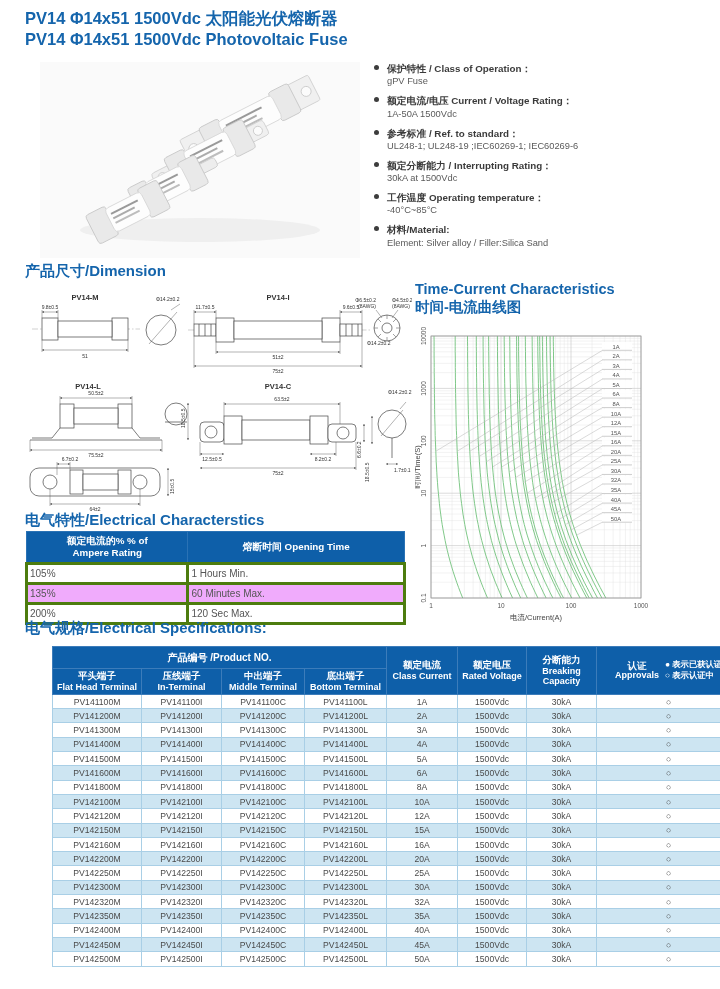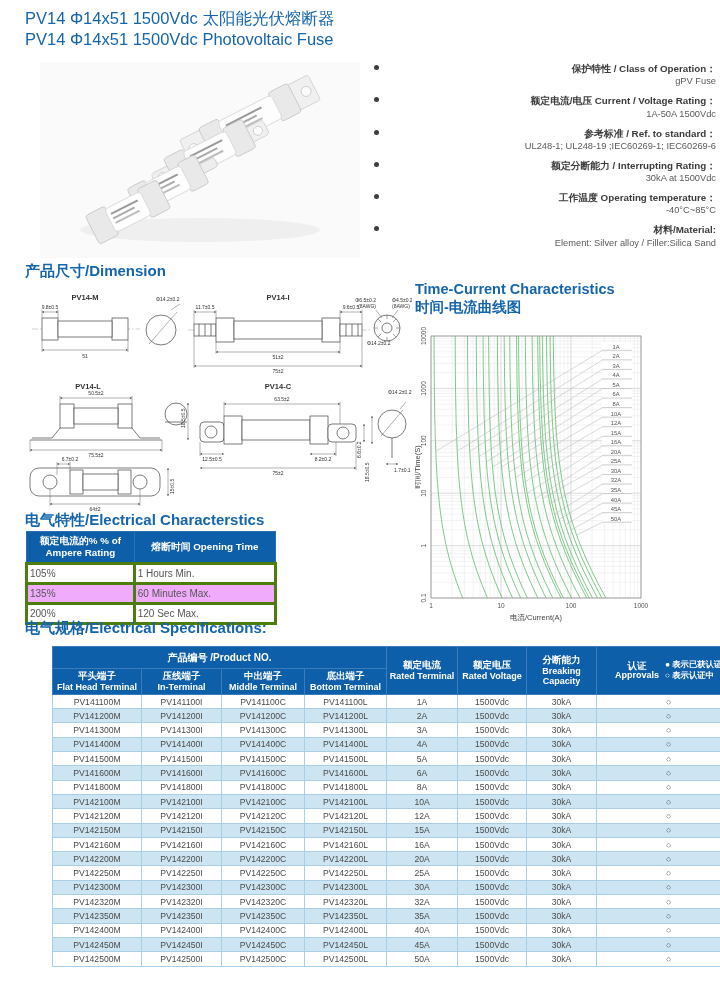--- a/index.html
+++ b/index.html
@@ -1,50 +1,50 @@
 <!DOCTYPE html>
 <html><head>
 <meta charset="utf-8">
 <style>
   * { margin:0; padding:0; box-sizing:border-box; }
   html,body { background:#ffffff; }
   body { font-family:"Liberation Sans","DejaVu Sans",sans-serif; color:#444; }
   .page { position:relative; width:720px; height:989px; background:#fff; overflow:hidden; }
 
   
-  .doc-title { position:absolute; left:25px; top:8px; color:#1565ac; font-size:16.5px; font-weight:normal; line-height:1.28; white-space:pre-line; }
+  .doc-title { position:absolute; left:25px; top:8px; color:#1565ac; font-size:16.5px; font-weight:bold; line-height:1.28; white-space:pre-line; }
   .sec-heading { position:absolute; color:#1565ac; font-size:15px; font-weight:bold; }
 
   
   .photo { position:absolute; left:40px; top:62px; width:320px; height:196px; }
 
   
   .features { position:absolute; left:374px; top:62px; width:342px; list-style:none; }
-  .features li { position:relative; padding-left:13px; margin-bottom:7px;text-align:right; }
+  .features li { position:relative; padding-left:13px; margin-bottom:7px; }
   .features li .dot { position:absolute; left:0; top:3px; width:5px; height:5px; border-radius:50%; background:#3d3d3d; }
   .features li .flabel { font-size:9.8px; font-weight:bold; color:#3b3b3b; line-height:1.35; }
   .features li .fval { font-size:9.3px; color:#5a5a5a; line-height:1.3; }
 
   
   .dimsvg { position:absolute; }
   .dimsvg text { font-family:"Liberation Sans","DejaVu Sans",sans-serif; fill:#333; }
   .dname { font-size:7.5px; font-weight:bold; fill:#222; }
   .dlab { font-size:5px; }
   .dln { stroke:#444; stroke-width:0.7; fill:none; }
   .dfill { fill:#fff; stroke:#444; stroke-width:0.7; }
   .ddim { stroke:#555; stroke-width:0.45; fill:none; }
   .dcl { stroke:#888; stroke-width:0.4; stroke-dasharray:6 2 1.5 2; }
 
   
   .chart-heading { position:absolute; left:415px; top:280px; color:#1565ac; font-size:14.5px; font-weight:bold; line-height:1.25; }
   #tcc { position:absolute; left:415px; top:326px; width:302px; height:302px; }
   #tcc text { font-family:"Liberation Sans","DejaVu Sans",sans-serif; }
 
   
-  .ec-table { position:absolute; left:25px; top:531px; width:252px; border-collapse:collapse; }
+  .ec-table { position:absolute; left:25px; top:531px; width:381px; border-collapse:collapse; }
   .ec-table th { background:#0e5fa9; color:#fff; font-size:9.8px; font-weight:bold; padding:3px 2px; line-height:1.25; border:1px solid #2a72b5; }
   .ec-table td { font-size:10px; color:#555; padding:3px 2px; border:3px solid #4d7c0f; height:18px; }
   .ec-table tr.alt td { background:#f0abfc;margin-top:26px; }
 
   
   .spec-table { position:absolute; left:24px; top:646px; width:688px; border-collapse:collapse; table-layout:fixed;margin-left:28px; }
   .spec-table th { background:#0e5fa9; color:#fff; font-weight:bold; border:1px solid #3c7cba; padding:1px 2px; }
   .spec-table th .zh { font-size:9.5px; }
   .spec-table th .en { font-size:9px; line-height:1.1; }
   .spec-table th.group { font-size:10px; height:22px; }
@@ -538,21 +538,21 @@
       <col style="width:71px">
         <col style="width:69px">
         <col style="width:70px">
         <col style="width:144px">
     </colgroup>
     <thead>
       <tr>
         <th class="group" colspan="4">产品编号 /Product NO.</th>
         <th rowspan="2">
             <div class="zh">额定电流</div>
-            <div class="en">Rated Terminal</div>
+            <div class="en">Class Current</div>
           </th>
         <th rowspan="2">
             <div class="zh">额定电压</div>
             <div class="en">Rated Voltage</div>
           </th>
         <th rowspan="2">
             <div class="zh">分断能力</div>
             <div class="en">Breaking Capacity</div>
           </th>
         <th rowspan="2">

